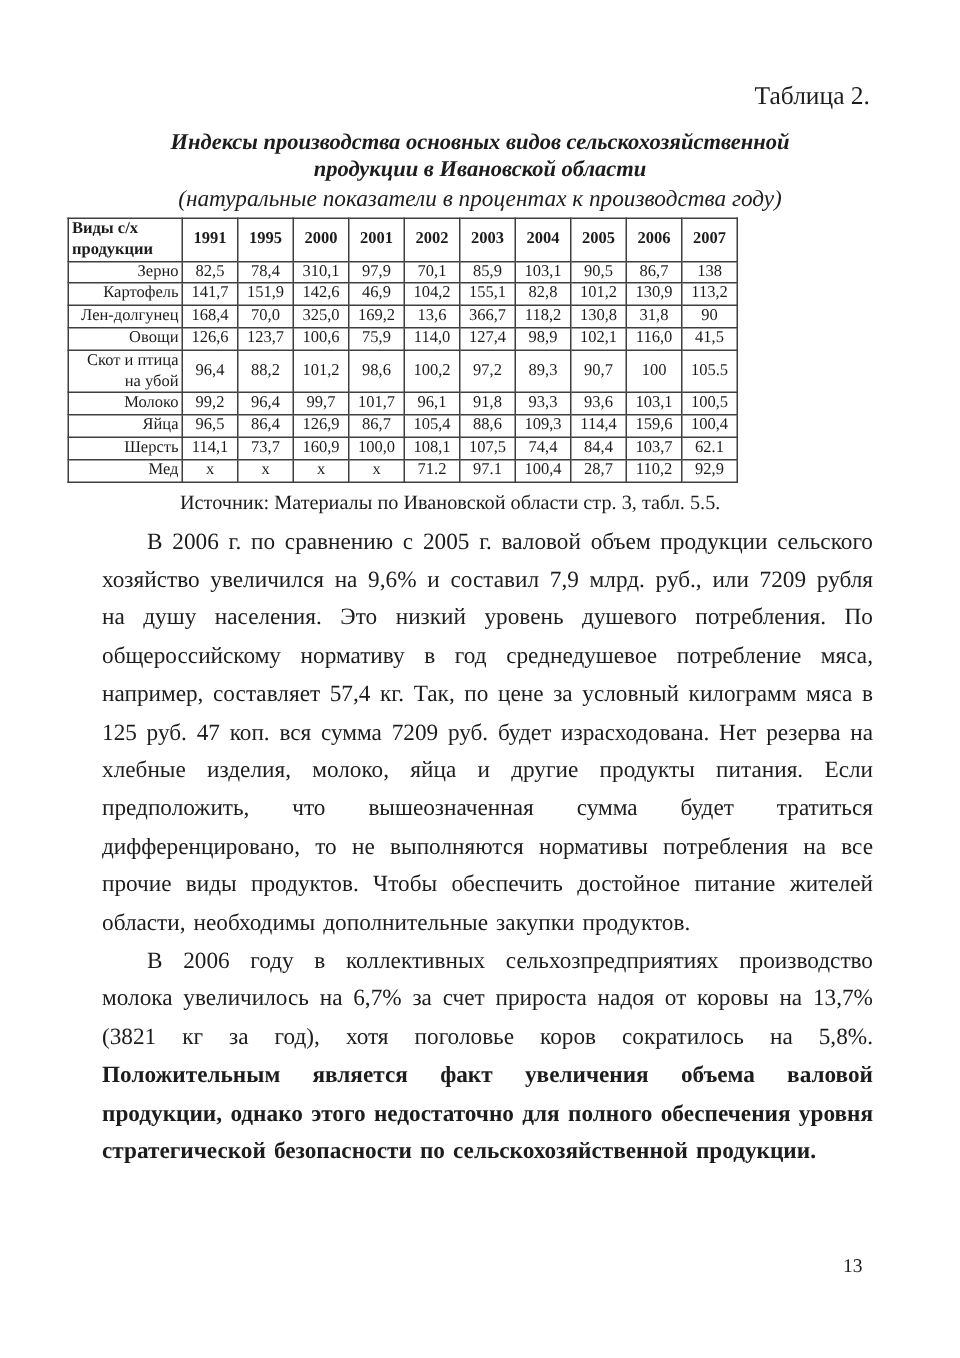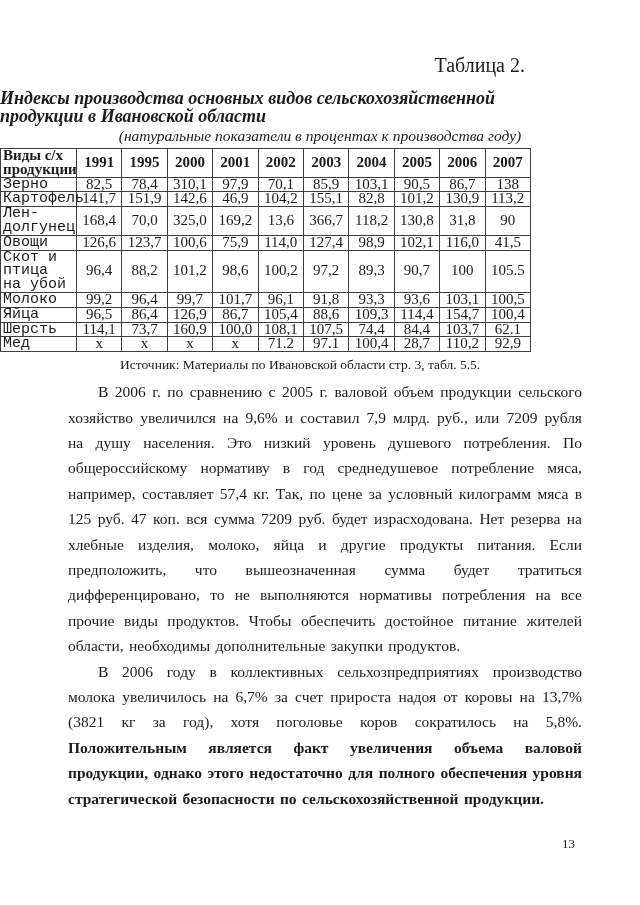--- a/index.html
+++ b/index.html
@@ -11,64 +11,65 @@
     position: relative;
     width: 640px;
     height: 905px;
     background: #ffffff;
     color: #1c1c1c;
     font-family: "Liberation Serif", "DejaVu Serif", serif;
     overflow: hidden;
   }
   .table-label {
     padding-top: 54px;
-    padding-right: 115px;
+    padding-right: 60px;
     text-align: right;
-    font-size: 20px;
+    font-size: 17px;
   }
   .title-block {
     margin-top: 12px;
+    text-align: center;
     font-weight: bold;
     font-style: italic;
-    font-size: 18px;
+    font-size: 15px;
     line-height: 18px;
   }
   .subtitle {
     margin-top: 2px;
     text-align: center;
     font-style: italic;
     font-size: 15.5px;
     line-height: 18px;
   }
   table.idx {
     border-collapse: collapse;
     table-layout: fixed;
-    width: 531px;
+    width: 447px;
+    margin-left: 45px;
     margin-top: 3px;
-    font-size: 15px;
+    font-size: 11px;
   }
   table.idx th, table.idx td {
     border: 1px solid #3f3f3f;
     padding: 0 2px;
     line-height: 13.8px;
     font-weight: normal;
     vertical-align: middle;
   }
   table.idx col.c-label { width: 76px; }
   table.idx th.corner {
     font-weight: bold;
     text-align: left;
   }
   table.idx th.year {
     font-weight: bold;
     text-align: center;
   }
   table.idx td.row-label {
-    text-align: left;
-    font-family: Liberation Mono, monospace;
+    text-align: right;
   }
   table.idx td.val {
     text-align: center;
   }
   .source {
     margin-top: 5px;
     margin-left: 120px;
     font-size: 13.5px;
   }
   .body-text {
@@ -206,21 +207,21 @@
         <tr>
           <td class="row-label">Яйца</td>
           <td class="val">96,5</td>
           <td class="val">86,4</td>
           <td class="val">126,9</td>
           <td class="val">86,7</td>
           <td class="val">105,4</td>
           <td class="val">88,6</td>
           <td class="val">109,3</td>
           <td class="val">114,4</td>
-          <td class="val">154,7</td>
+          <td class="val">159,6</td>
           <td class="val">100,4</td>
         </tr>
         <tr>
           <td class="row-label">Шерсть</td>
           <td class="val">114,1</td>
           <td class="val">73,7</td>
           <td class="val">160,9</td>
           <td class="val">100,0</td>
           <td class="val">108,1</td>
           <td class="val">107,5</td>

